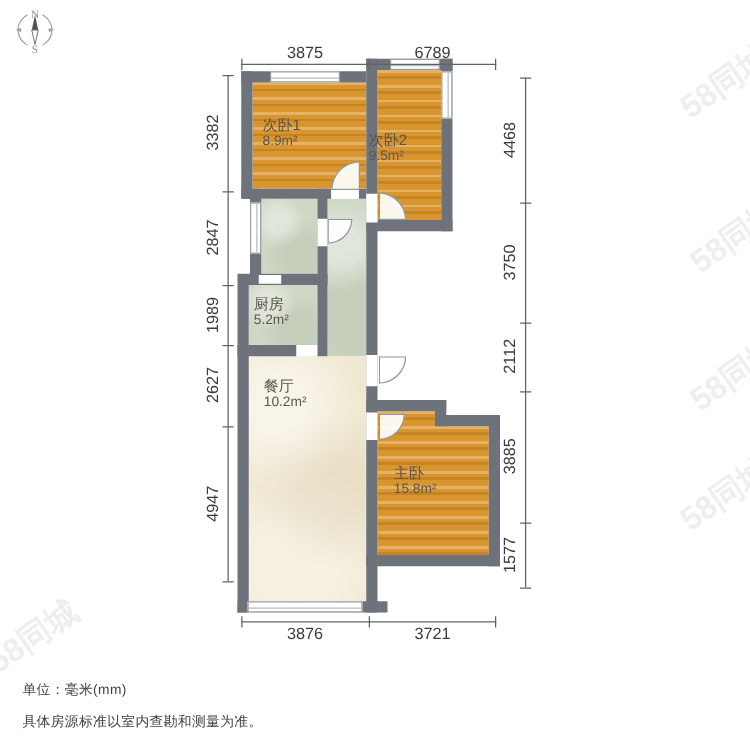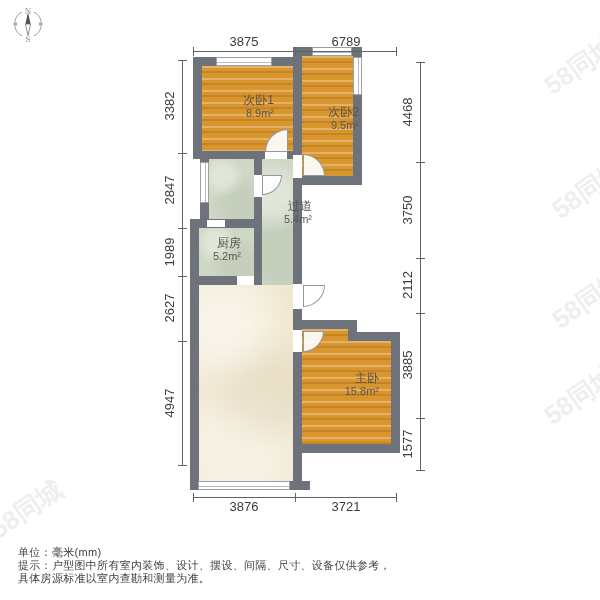--- a/index.html
+++ b/index.html
@@ -23,21 +23,21 @@
   .w{position:absolute;background:#6e737b;z-index:2;}
   
   .win{position:absolute;background:#fff;border:1px solid #9aa0a6;box-sizing:border-box;z-index:3;}
   .win .mid{position:absolute;background:#b5bac0;}
   .win.h .mid{left:0;right:0;top:50%;height:1px;}
   .win.v .mid{top:0;bottom:0;left:50%;width:1px;}
   
   .gap{position:absolute;background:#ffffff;z-index:3;}
   .door{position:absolute;background:rgba(255,255,255,.92);border:1px solid #9198a0;box-sizing:border-box;z-index:3;}
   
-  .rlabel{position:absolute;z-index:4;text-align:right;color:#57514a;font-size:12px;line-height:13px;}
+  .rlabel{position:absolute;z-index:4;text-align:left;color:#57514a;font-size:12px;line-height:13px;}
   .rlabel .area{font-size:11px;color:#5d574f;}
   .dim{position:absolute;background:#5f6368;z-index:4;}
   .dlab{position:absolute;z-index:4;color:#3c3c3c;font-size:13px;text-align:center;line-height:14px;}
   .vlab{position:absolute;z-index:4;color:#3c3c3c;font-size:13px;text-align:center;
         width:60px;height:14px;line-height:14px;transform:rotate(-90deg);}
   .wm{position:absolute;z-index:5;color:rgba(150,150,150,.16);font-size:26px;font-weight:bold;
       transform:rotate(-35deg);white-space:nowrap;pointer-events:none;}
   .footer{position:absolute;z-index:4;color:#3f3f3f;font-size:11px;line-height:13px;letter-spacing:.3px;}
   .copy{position:absolute;z-index:4;color:#9b9b9b;font-size:11px;}
 </style>
@@ -119,27 +119,27 @@
   <div class="door" style="left:303px;top:331px;width:21px;height:21px;border-radius:0 0 100% 0"></div>
 
   <div class="rlabel" style="left:210px;top:94px;width:64px">
     <div>次卧1</div>
     <div class="area">8.9m²</div>
   </div>
   <div class="rlabel" style="left:295px;top:106px;width:64px">
     <div>次卧2</div>
     <div class="area">9.5m²</div>
   </div>
-  <div class="rlabel" style="left:248px;top:200px;width:64px">
-    <div>过道</div>
-    <div class="area">5.4m²</div>
-  </div>
-  <div class="rlabel" style="left:177px;top:237px;width:64px">
+  <div class="rlabel" style="left:203px;top:237px;width:64px">
     <div>厨房</div>
     <div class="area">5.2m²</div>
+  </div>
+  <div class="rlabel" style="left:211px;top:303px;width:64px">
+    <div>餐厅</div>
+    <div class="area">10.2m²</div>
   </div>
   <div class="rlabel" style="left:315px;top:372px;width:64px">
     <div>主卧</div>
     <div class="area">15.8m²</div>
   </div>
 
   <div class="dim" style="left:193px;top:51px;width:204px;height:1px"></div>
   <div class="dim" style="left:193px;top:47px;width:1px;height:9px"></div>
   <div class="dim" style="left:295px;top:47px;width:1px;height:9px"></div>
   <div class="dim" style="left:396px;top:47px;width:1px;height:9px"></div>
@@ -179,16 +179,15 @@
   <div class="vlab" style="left:378px;top:358px">3885</div>
   <div class="vlab" style="left:378px;top:437px">1577</div>
 
   <div class="wm" style="left:540px;top:48px">58同城</div>
   <div class="wm" style="left:548px;top:172px">58同城</div>
   <div class="wm" style="left:548px;top:282px">58同城</div>
   <div class="wm" style="left:540px;top:378px">58同城</div>
   <div class="wm" style="left:-14px;top:492px">58同城</div>
 
   <div class="footer" style="left:18px;top:546px">单位：毫米(mm)</div>
-  <div class="footer" style="left:18px;top:559px">提示：户型图中所有室内装饰、设计、摆设、间隔、尺寸、设备仅供参考，</div>
   <div class="footer" style="left:18px;top:572px">具体房源标准以室内查勘和测量为准。</div>
 
 </div>
 
 </body></html>

